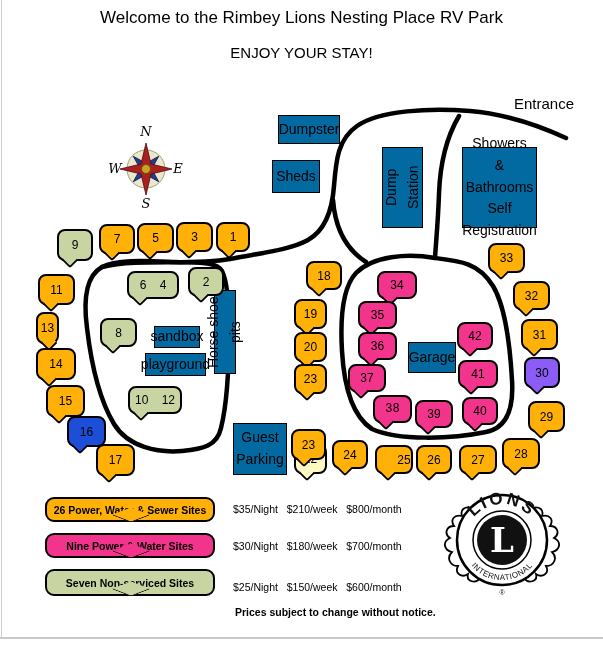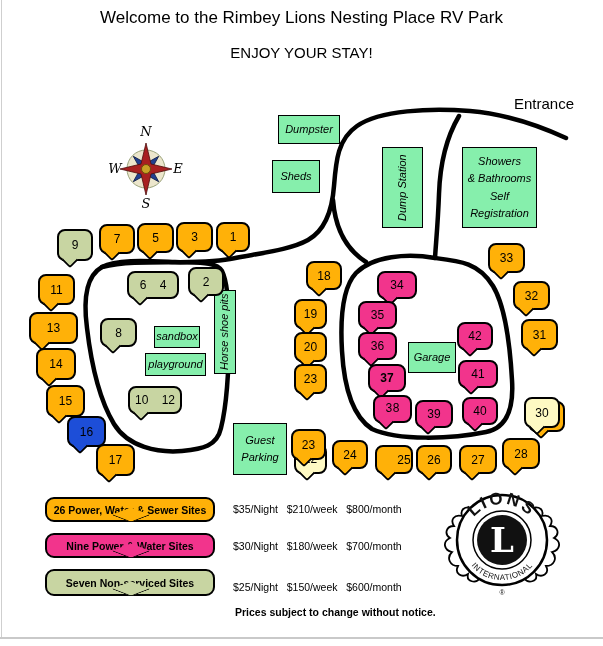--- a/index.html
+++ b/index.html
@@ -12,23 +12,23 @@
   #sub-title{top:44px;font-size:15px;}
   #entrance-label{position:absolute;left:514px;top:95px;font-size:15px;}
   #roads{position:absolute;left:0;top:0;z-index:1;}
   #map-layer{position:absolute;left:0;top:0;width:603px;height:646px;z-index:2;}
   .site{position:absolute;border:2px solid #000;border-radius:8px;display:flex;
         align-items:center;justify-content:center;font-size:12px;white-space:pre;
         box-sizing:border-box;z-index:3;}
   .site::after{content:"";position:absolute;left:5px;bottom:-7px;width:10px;height:10px;
         background:inherit;border-right:2px solid #000;border-bottom:2px solid #000;
         border-bottom-right-radius:3px;transform:rotate(45deg);}
-  .bldg{position:absolute;border:1.5px solid #000;background:#86efac;display:flex;
+  .bldg{position:absolute;border:1.5px solid #000;background:#0369a1;display:flex;
         flex-direction:column;align-items:center;justify-content:center;text-align:center;
-        font-size:11px;box-sizing:border-box;z-index:2;line-height:1.55;font-style:italic;}
+        font-size:14px;box-sizing:border-box;z-index:2;line-height:1.55;}
   .bldg.vertical{writing-mode:vertical-rl;transform:rotate(180deg);flex-direction:row;}
   .banner{position:absolute;border:2.5px solid #000;border-radius:9px;display:flex;
         align-items:center;justify-content:center;font-size:10.5px;font-weight:600;
         box-sizing:border-box;z-index:3;}
   .banner::after{content:"";position:absolute;left:50%;bottom:-9px;width:26px;height:26px;
         margin-left:-13px;background:inherit;border-right:2.5px solid #000;
         border-bottom:2.5px solid #000;border-bottom-right-radius:4px;
         transform:scaleY(0.38) rotate(45deg);}
   .price{position:absolute;font-size:10.5px;white-space:pre;z-index:2;}
   #price-note{position:absolute;left:235px;top:606px;font-size:10.5px;font-weight:700;z-index:2;}
@@ -100,49 +100,49 @@
       <div class="bldg" style="left: 233px; top: 423px; width: 54px; height: 52px;">
         <div>Guest</div>
         <div>Parking</div>
       </div>
       <div class="site" style="left: 216px; top: 222px; width: 34px; height: 30px; background: rgb(255, 177, 8);">1</div>
       <div class="site" style="left: 176px; top: 222px; width: 37px; height: 30px; background: rgb(255, 177, 8);">3</div>
       <div class="site" style="left: 137px; top: 223px; width: 37px; height: 30px; background: rgb(255, 177, 8);">5</div>
       <div class="site" style="left: 99px; top: 224px; width: 36px; height: 30px; background: rgb(255, 177, 8);">7</div>
       <div class="site" style="left: 57px; top: 229px; width: 36px; height: 32px; background: rgb(200, 213, 162);">9</div>
       <div class="site" style="left: 38px; top: 274px; width: 37px; height: 31px; background: rgb(255, 177, 8);">11</div>
-      <div class="site" style="left: 29px; top: 312px; width: 49px; height: 32px; background: rgb(255, 177, 8);">13</div>
+      <div class="site" style="left: 36px; top: 312px; width: 23px; height: 32px; background: rgb(255, 177, 8);">13</div>
       <div class="site" style="left: 36px; top: 348px; width: 40px; height: 32px; background: rgb(255, 177, 8);">14</div>
       <div class="site" style="left: 46px; top: 385px; width: 39px; height: 32px; background: rgb(255, 177, 8); text-align: right;">15</div>
       <div class="site" style="left: 67px; top: 416px; width: 39px; height: 31px; background: #1d4ed8;">16</div>
       <div class="site" style="left: 96px; top: 444px; width: 39px; height: 32px; background: rgb(255, 177, 8);">17</div>
       <div class="site" style="left: 127px; top: 271px; width: 52px; height: 28px; background: rgb(200, 213, 162);">6    4</div>
       <div class="site" style="left: 188px; top: 267px; width: 36px; height: 29px; background: rgb(200, 213, 162);">2</div>
       <div class="site" style="left: 100px; top: 318px; width: 37px; height: 29px; background: rgb(200, 213, 162);">8</div>
       <div class="site" style="left: 128px; top: 386px; width: 54px; height: 28px; background: rgb(200, 213, 162);">10    12</div>
       <div class="site" style="left: 306px; top: 261px; width: 36px; height: 29px; background: rgb(255, 177, 8);">18</div>
       <div class="site" style="left: 294px; top: 299px; width: 33px; height: 30px; background: rgb(255, 177, 8);">19</div>
       <div class="site" style="left: 294px; top: 332px; width: 33px; height: 30px; background: rgb(255, 177, 8);">20</div>
       <div class="site" style="left: 294px; top: 364px; width: 33px; height: 30px; background: rgb(255, 177, 8);">23</div>
       <div class="site" style="left: 294px; top: 396px; width: 33px; height: 30px; background: #fef9c3; margin-top: 48px;">22</div>
       <div class="site" style="left: 291px; top: 429px; width: 35px; height: 31px; background: rgb(255, 177, 8);">23</div>
       <div class="site" style="left: 332px; top: 440px; width: 36px; height: 29px; background: rgb(255, 177, 8);">24</div>
       <div class="site" style="left: 375px; top: 445px; width: 38px; height: 29px; background: rgb(255, 177, 8); padding-left: 20px;">25</div>
       <div class="site" style="left: 416px; top: 445px; width: 36px; height: 29px; background: rgb(255, 177, 8);">26</div>
       <div class="site" style="left: 459px; top: 445px; width: 38px; height: 29px; background: rgb(255, 177, 8);">27</div>
       <div class="site" style="left: 502px; top: 438px; width: 38px; height: 31px; background: rgb(255, 177, 8);">28</div>
       <div class="site" style="left: 528px; top: 401px; width: 37px; height: 31px; background: rgb(255, 177, 8);">29</div>
-      <div class="site" style="left: 524px; top: 357px; width: 36px; height: 31px; background: #fef9c3; margin-top: 40px;">30</div>
+      <div class="site" style="left: 524px; top: 357px; width: 36px; height: 31px; background: #8b5cf6;">30</div>
       <div class="site" style="left: 521px; top: 319px; width: 37px; height: 31px; background: rgb(255, 177, 8);">31</div>
       <div class="site" style="left: 513px; top: 281px; width: 37px; height: 29px; background: rgb(255, 177, 8);">32</div>
       <div class="site" style="left: 488px; top: 243px; width: 37px; height: 30px; background: rgb(255, 177, 8);">33</div>
       <div class="site" style="left: 377px; top: 271px; width: 40px; height: 28px; background: rgb(242, 52, 140);">34</div>
       <div class="site" style="left: 358px; top: 301px; width: 39px; height: 28px; background: rgb(242, 52, 140);">35</div>
       <div class="site" style="left: 358px; top: 332px; width: 39px; height: 28px; background: rgb(242, 52, 140);">36</div>
-      <div class="site" style="left: 368px; top: 364px; width: 38px; height: 28px; background: rgb(242, 52, 140); font-weight: bold;">37</div>
+      <div class="site" style="left: 348px; top: 364px; width: 38px; height: 28px; background: rgb(242, 52, 140);">37</div>
       <div class="site" style="left: 373px; top: 395px; width: 39px; height: 28px; background: rgb(242, 52, 140); font-family: Liberation Mono, monospace;">38</div>
       <div class="site" style="left: 415px; top: 400px; width: 38px; height: 28px; background: rgb(242, 52, 140);">39</div>
       <div class="site" style="left: 462px; top: 397px; width: 36px; height: 28px; background: rgb(242, 52, 140);">40</div>
       <div class="site" style="left: 458px; top: 360px; width: 40px; height: 28px; background: rgb(242, 52, 140);">41</div>
       <div class="site" style="left: 457px; top: 322px; width: 36px; height: 28px; background: rgb(242, 52, 140);">42</div>
       <div class="banner" style="left: 45px; top: 497px; width: 170px; height: 25px; background: rgb(255, 177, 8);">26 Power, Water &amp; Sewer Sites</div>
       <div class="price" style="left: 233px; top: 503px;">$35/Night   $210/week   $800/month</div>
       <div class="banner" style="left: 45px; top: 533px; width: 170px; height: 25px; background: rgb(242, 52, 140);">Nine Power &amp; Water Sites</div>
       <div class="price" style="left: 233px; top: 540px;">$30/Night   $180/week   $700/month</div>
       <div class="banner" style="left: 45px; top: 569px; width: 170px; height: 27px; background: rgb(200, 213, 162);">Seven Non-serviced Sites</div>

